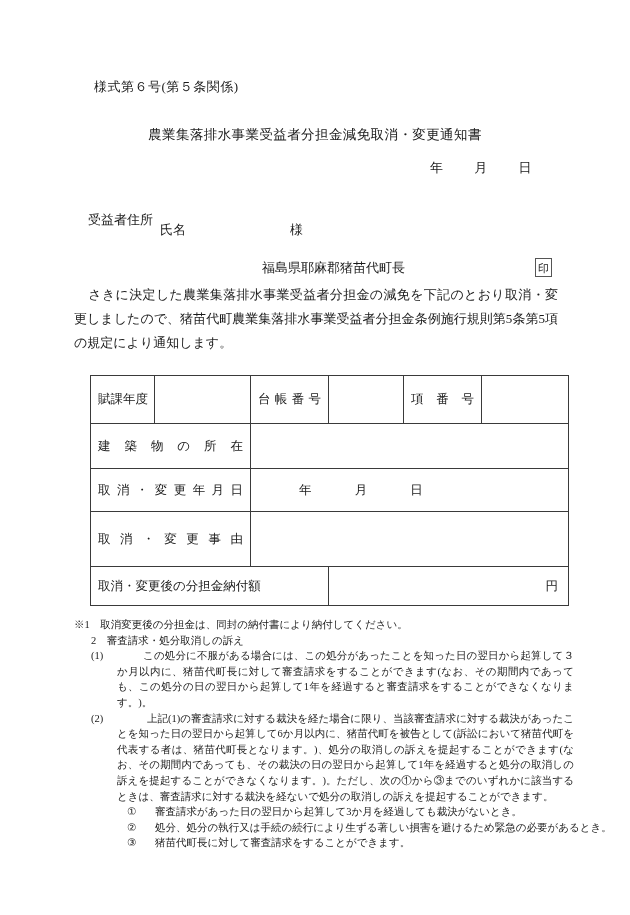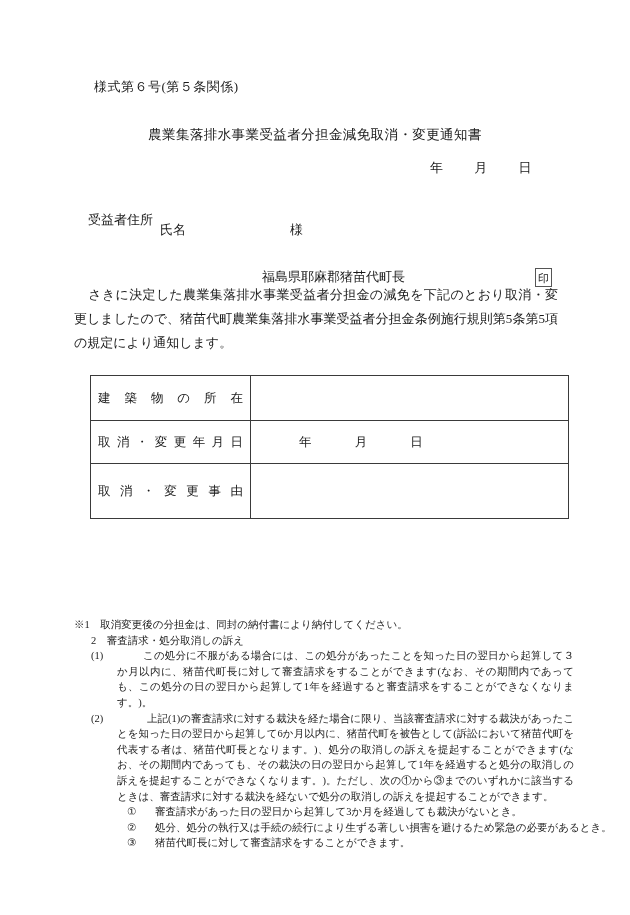--- a/index.html
+++ b/index.html
@@ -65,26 +65,26 @@
     top: 221px;
     font-size: 13px;
     white-space: nowrap;
     margin-left: 36px;
   }
   .addr-name-row .nm { display: inline-block; width: 130px; }
 
   .issuer-row {
     position: absolute;
     left: 262px;
-    top: 268px;
+    top: 258px;
     width: 290px;
     font-size: 13px;
     white-space: nowrap;
     display: flex;
-    align-items: flex-start;
+    align-items: center;
     justify-content: space-between;
   }
   .seal-box {
     width: 17px;
     height: 19px;
     border: 1px solid #555;
     font-size: 11px;
     line-height: 18px;
     text-align: center;
     box-sizing: border-box;
@@ -203,20 +203,34 @@
   <table class="form-table">
     <colgroup>
       <col style="width:64px">
       <col style="width:96px">
       <col style="width:78px">
       <col style="width:75px">
       <col style="width:78px">
       <col style="width:87px">
     </colgroup>
     <tbody>
+      <tr class="r1">
+        <td>
+            <span class="lbl-spread">賦課年度</span>
+          </td>
+        <td></td>
+        <td>
+            <span class="lbl-spread">台帳番号</span>
+          </td>
+        <td></td>
+        <td>
+            <span class="lbl-spread">項番号</span>
+          </td>
+        <td></td>
+      </tr>
       <tr class="r2">
         <td colspan="2">
             <span class="lbl-spread">建築物の所在</span>
           </td>
         <td colspan="4"></td>
       </tr>
       <tr class="r3">
         <td colspan="2">
             <span class="lbl-spread">取消・変更年月日</span>
           </td>
@@ -225,20 +239,24 @@
           <span>月</span>
           <span>日</span>
         </td>
       </tr>
       <tr class="r4">
         <td colspan="2">
             <span class="lbl-spread">取消・変更事由</span>
           </td>
         <td colspan="4"></td>
       </tr>
+      <tr class="r5">
+        <td colspan="3"><span class="lbl-plain">取消・変更後の分担金納付額</span></td>
+        <td colspan="3" class="yen-cell"><span>円</span></td>
+      </tr>
     </tbody>
   </table>
 
   <div class="notes">
     <div class="note-line note-l1">※1　取消変更後の分担金は、同封の納付書により納付してください。</div>
     <div class="note-line note-l2">2　審査請求・処分取消しの訴え</div>
 
     <div class="note-item">
       <span class="marker">(1)</span>
       <span class="note-body">この処分に不服がある場合には、この処分があったことを知った日の翌日から起算して３か月以内に、猪苗代町長に対して審査請求をすることができます(なお、その期間内であっても、この処分の日の翌日から起算して1年を経過すると審査請求をすることができなくなります。)。</span>

